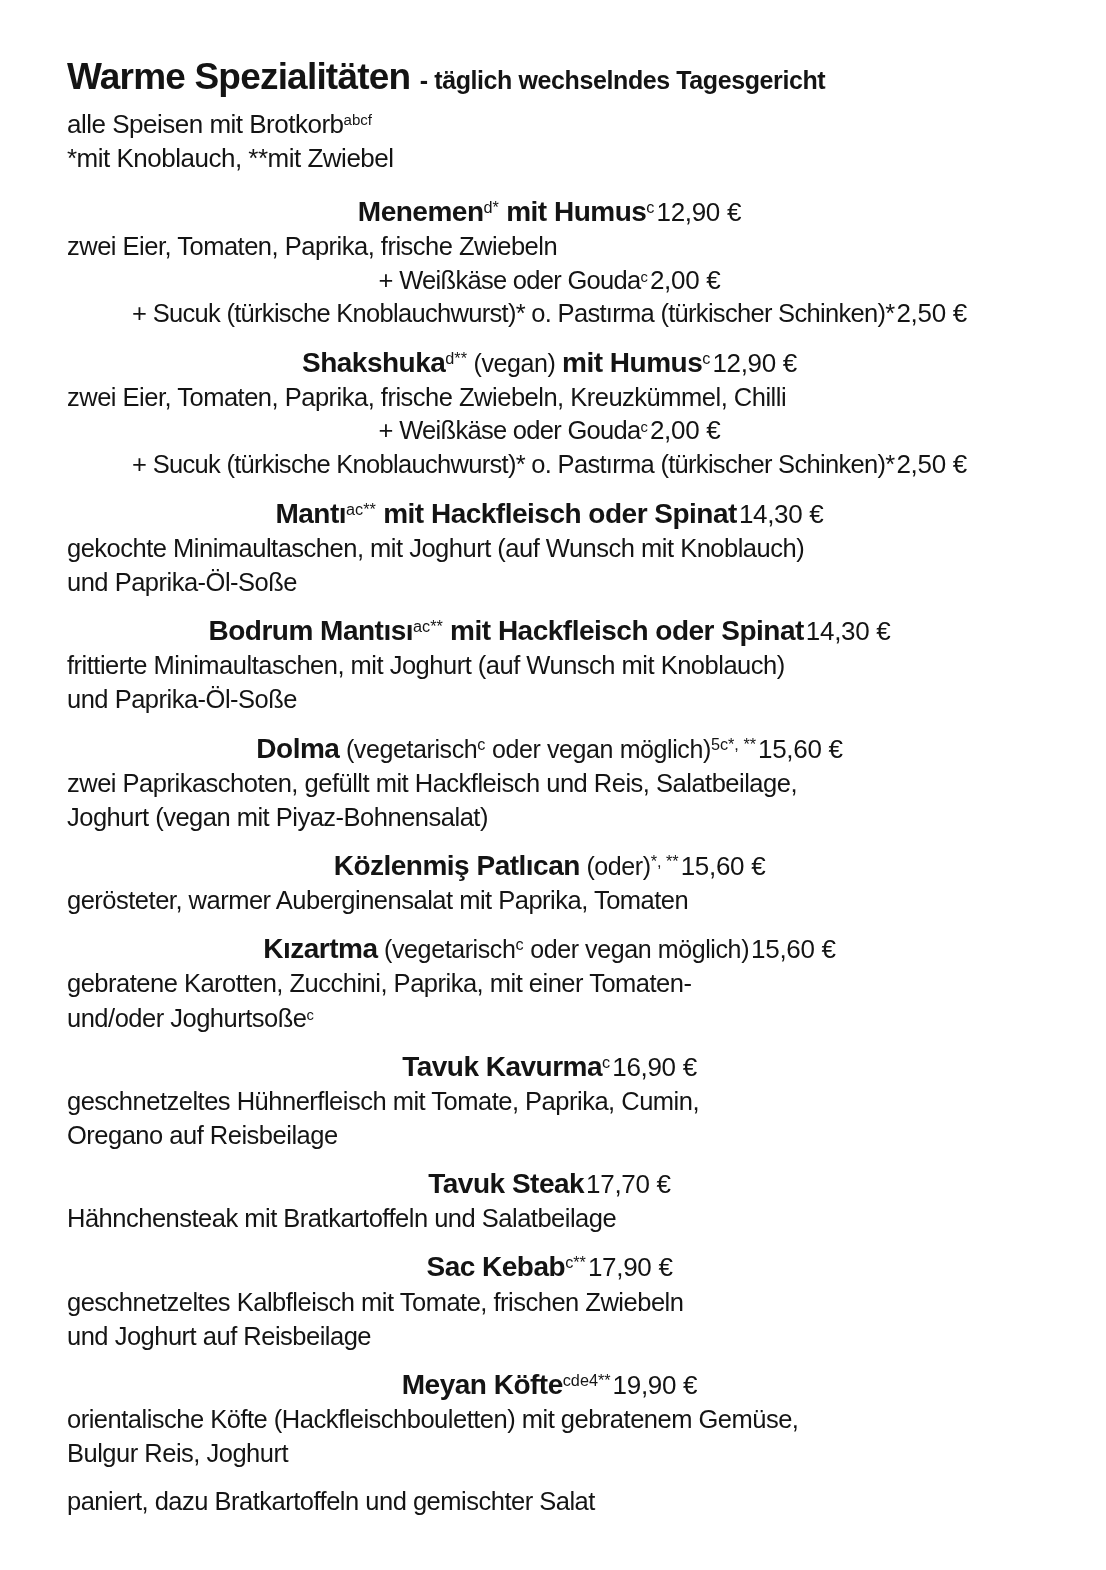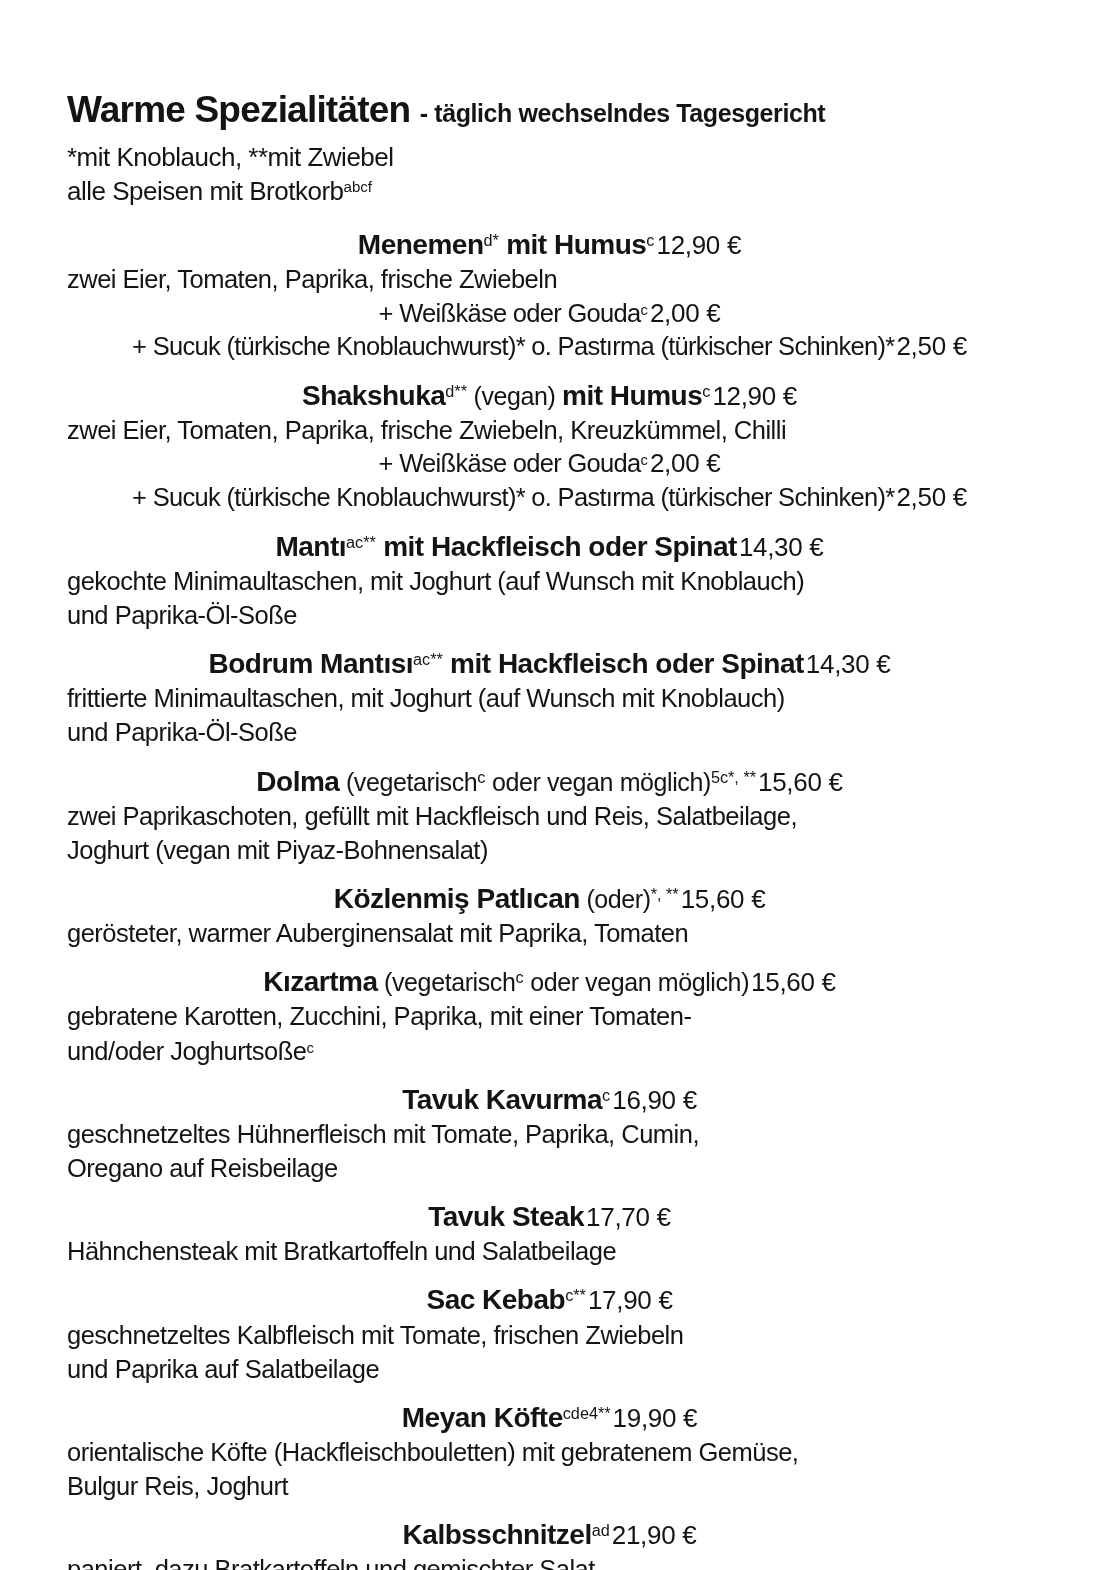--- a/index.html
+++ b/index.html
@@ -11,21 +11,21 @@
     width: 1106px;
     height: 1570px;
     color: #141414;
     font-family: "Liberation Sans", "DejaVu Sans", sans-serif;
     overflow: hidden;
   }
   .page {
     box-sizing: border-box;
     width: 1106px;
     height: 1570px;
-    padding: 91px 74px 40px 67px;
+    padding: 58px 74px 40px 67px;
   }
   
   .hdr-title-line {
     margin: 0 0 12px 0;
     font-size: 37px;
     font-weight: bold;
     letter-spacing: -0.8px;
     line-height: 1.05;
   }
   .hdr-subtitle {
@@ -86,22 +86,22 @@
     letter-spacing: -0.7px;
     white-space: nowrap;
   }
 </style>
 </head>
 <body>
 
 <div class="page">
   <header>
     <h1 class="hdr-title-line"><span>Warme Spezialitäten</span> <span class="hdr-subtitle">- täglich wechselndes Tagesgericht</span></h1>
+    <p class="note"><span>alle Speisen mit Brotkorb</span><sup>abcf</sup></p>
     <p class="note">*mit Knoblauch, **mit Zwiebel</p>
-    <p class="note"><span>alle Speisen mit Brotkorb</span><sup>abcf</sup></p>
   </header>
 
   <main id="menu-items">
       <section class="item">
         <div class="row">
           <h2 class="name"><span class="seg bold">Menemen</span><span class="seg sup">d*</span><span class="seg bold"> mit Humus</span><span class="seg sup">c</span></h2>
           <span class="price">12,90 €</span>
         </div>
         <p class="desc"><span class="seg ">zwei Eier, Tomaten, Paprika, frische Zwiebeln</span></p>
         <div class="row extra">
@@ -181,31 +181,27 @@
           <span class="price">17,70 €</span>
         </div>
         <p class="desc"><span class="seg ">Hähnchensteak mit Bratkartoffeln und Salatbeilage</span></p>
       </section>
       <section class="item">
         <div class="row">
           <h2 class="name"><span class="seg bold">Sac Kebab</span><span class="seg sup">c**</span></h2>
           <span class="price">17,90 €</span>
         </div>
         <p class="desc"><span class="seg ">geschnetzeltes Kalbfleisch mit Tomate, frischen Zwiebeln</span></p>
-        <p class="desc"><span class="seg ">und Paprika auf Salatbeilage</span></p>
+        <p class="desc"><span class="seg ">und Joghurt auf Reisbeilage</span></p>
       </section>
       <section class="item">
         <div class="row">
           <h2 class="name"><span class="seg bold">Meyan Köfte</span><span class="seg sup">cde4**</span></h2>
           <span class="price">19,90 €</span>
         </div>
         <p class="desc"><span class="seg ">orientalische Köfte (Hackfleischbouletten) mit gebratenem Gemüse,</span></p>
         <p class="desc"><span class="seg ">Bulgur Reis, Joghurt</span></p>
       </section>
       <section class="item">
-        <div class="row">
-          <h2 class="name"><span class="seg bold">Kalbsschnitzel</span><span class="seg sup">ad</span></h2>
-          <span class="price">21,90 €</span>
-        </div>
         <p class="desc"><span class="seg ">paniert, dazu Bratkartoffeln und gemischter Salat</span></p>
       </section>
     </main>
 </div>
 
 </body></html>

